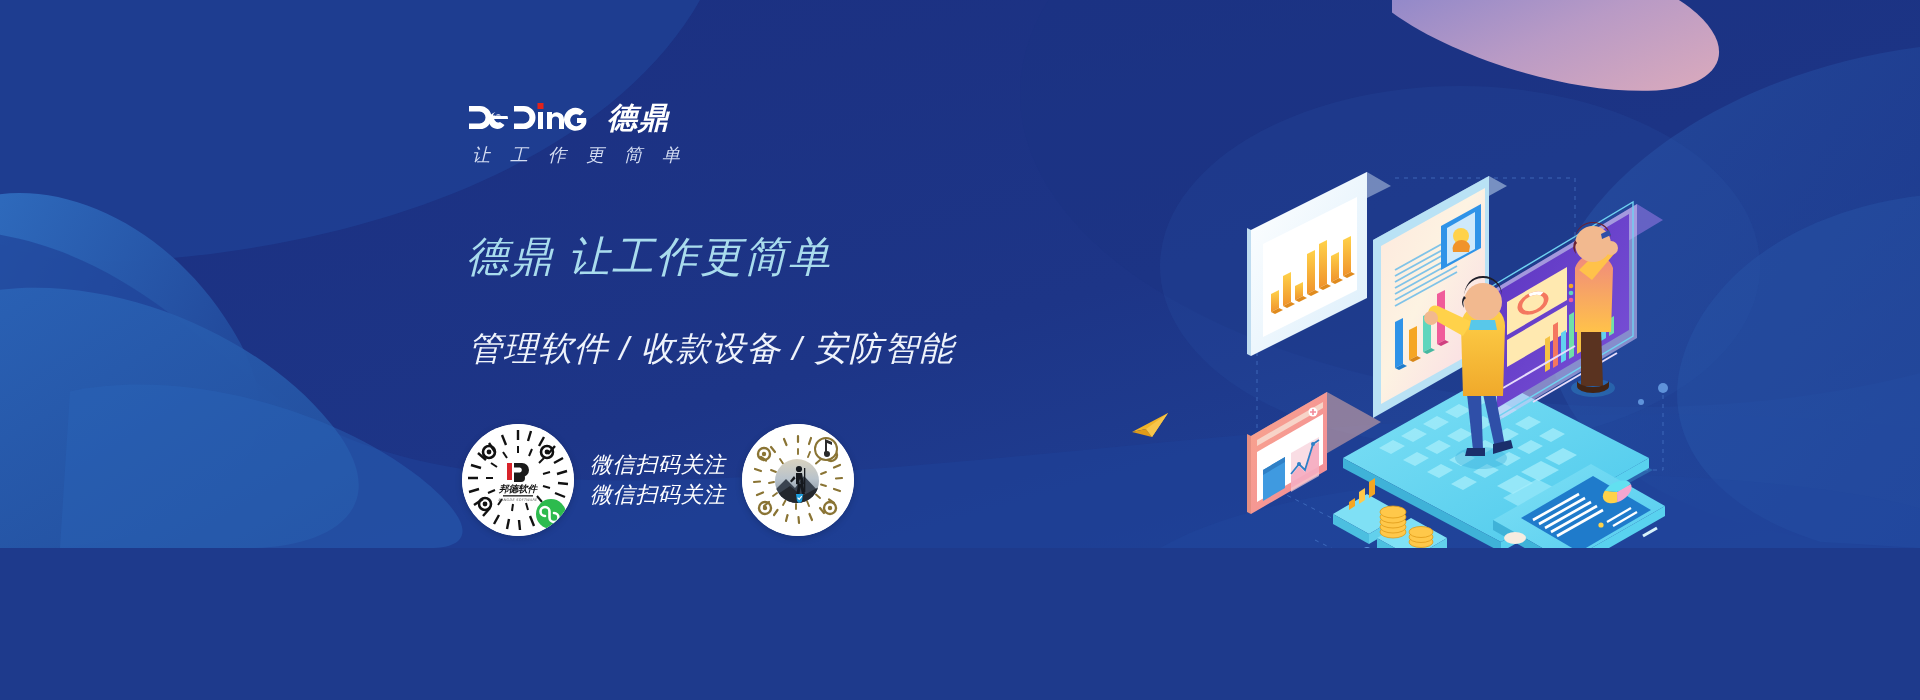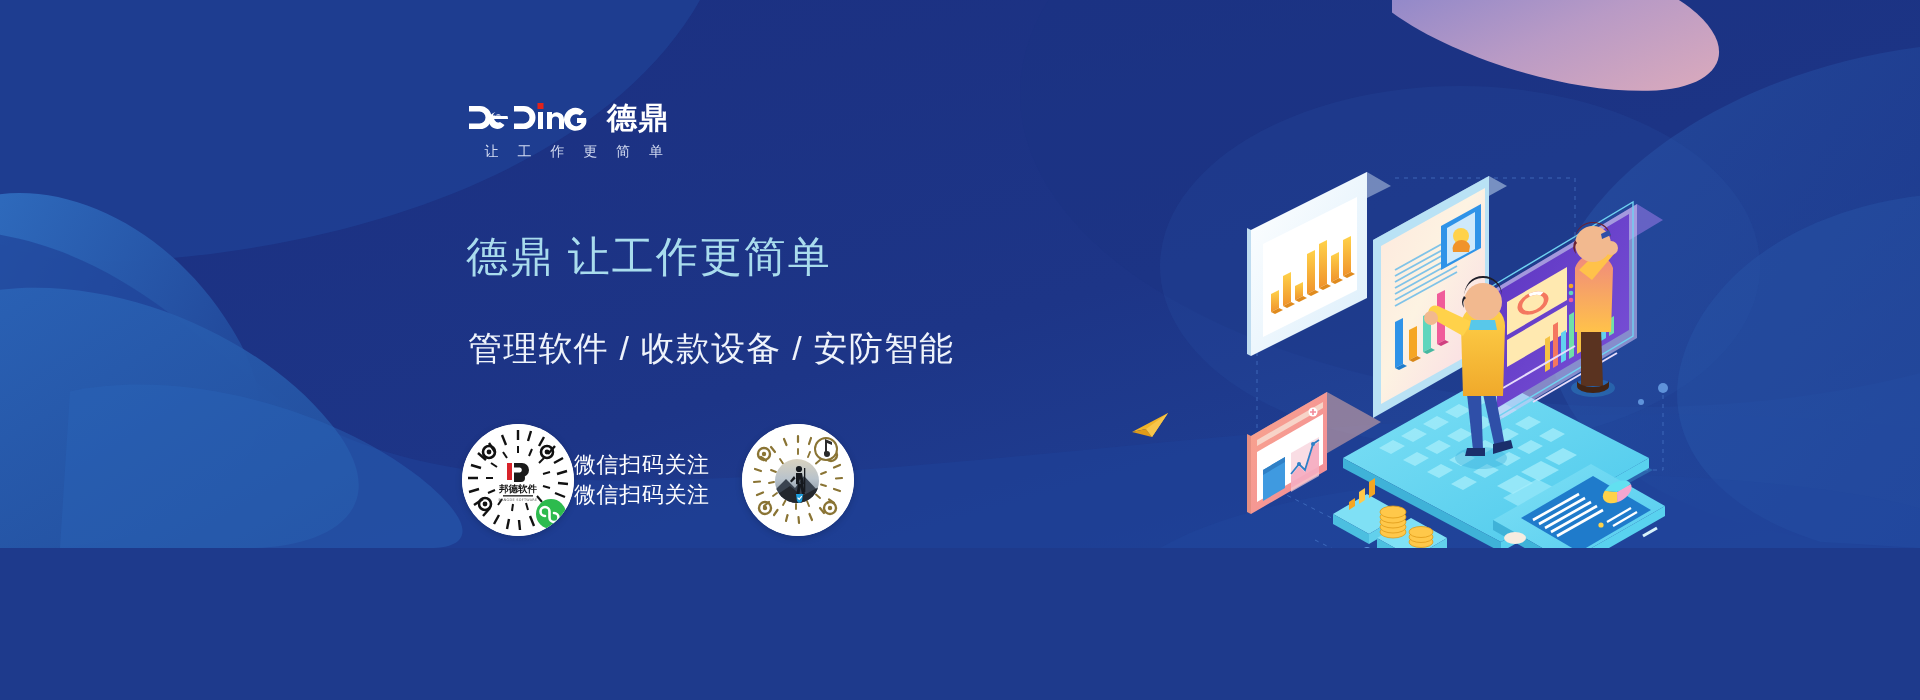--- a/index.html
+++ b/index.html
@@ -7,32 +7,33 @@
   body {
     font-family:"Liberation Sans", sans-serif;
     background:#1e3a8c;
     position:relative;
   }
   #banner {
     position:absolute; inset:0;
     width:1920px; height:548px;
     overflow:hidden;
     background:#0f766e;
+    font-style:italic;
   }
   .bg-layer { position:absolute; inset:0; width:100%; height:100%; }
 
   
   .logo-block { position:absolute; left:468px; top:98px; width:215px; }
   .logo-row { display:flex; align-items:flex-end; gap:9px; }
   .logo-word { position:relative; display:block; }
   .logo-word svg { display:block; }
   .logo-cn { font-size:30px; font-weight:700; color:#ffffff; line-height:1;
              letter-spacing:1px; position:relative; top:-1px; }
   .logo-tag {
-    margin-top:9px; font-size:14px; color:#d3dcf2; letter-spacing:7.5px;
+    margin-top:9px; font-size:18px; color:#d3dcf2; letter-spacing:7.5px;
     text-align:center; padding-left:4px; white-space:nowrap;
   }
 
   
   .headline {
     position:absolute; left:466px; top:234px;
     font-size:42px; line-height:1.08; font-weight:400;
     color:#a9dced; letter-spacing:2px; white-space:nowrap;
   }
   .subhead {
@@ -46,21 +47,21 @@
   .qr-group.wechat { left:462px; }
   .qr-group.douyin { left:742px; }
   .qr-disc {
     width:112px; height:112px; border-radius:50%;
     background:#ffffff; position:relative; flex:none;
     box-shadow:0 2px 7px rgba(0,0,0,.18);
     overflow:hidden;
   }
   .qr-disc svg { position:absolute; inset:0; }
   .qr-caption {
-    color:#ffffff; font-size:22px;
+    margin-left:16px; color:#ffffff; font-size:22px;
     line-height:1.35; letter-spacing:.6px; white-space:nowrap;
   }
   .qr-caption div { white-space:nowrap; }
 
   
   .illustration { position:absolute; left:1245px; top:140px; width:430px; height:430px; }
   .illustration svg { display:block; }
   .plane { position:absolute; left:1128px; top:405px; width:44px; height:44px; }
 </style>
 </head>

